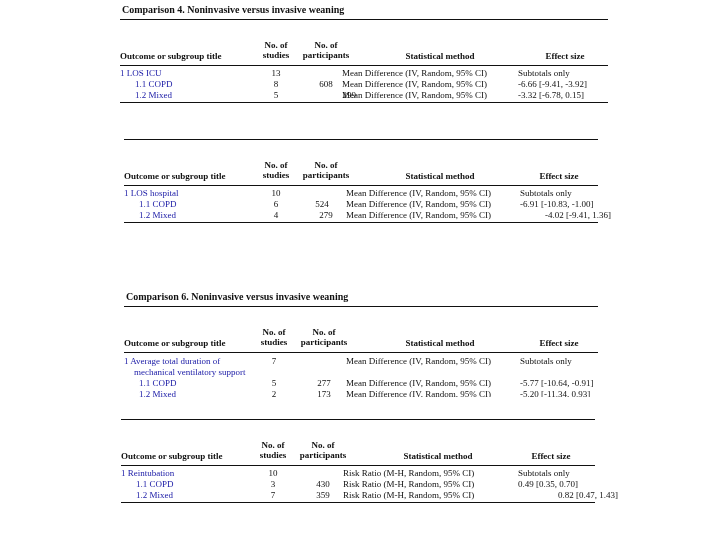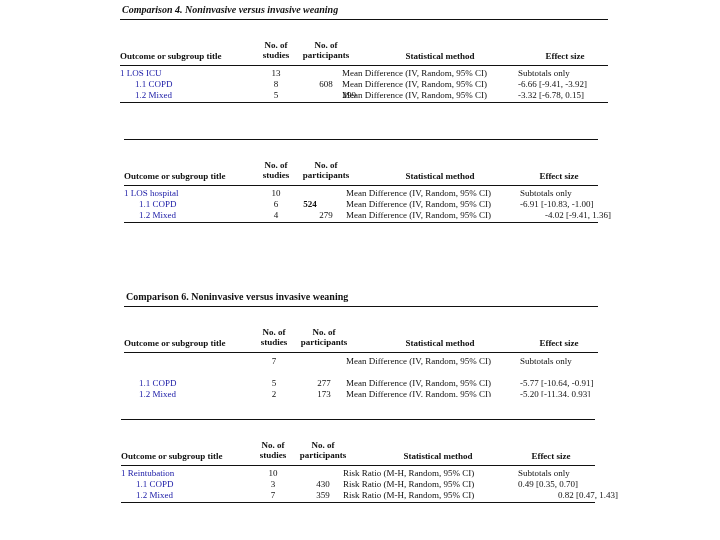--- a/index.html
+++ b/index.html
@@ -12,21 +12,21 @@
   .hdr div { position:absolute; }
   .row { position:relative; font-size:9px; line-height:11px; height:11px; }
   .row div { position:absolute; white-space:nowrap; }
   .link { color:#1a1aa6; }
   .c { text-align:center; }
 </style>
 </head>
 <body>
 
 <div class="cmp" style="left:120px; top:4px; width:488px;">
-  <div class="cmp-title" style="height:14px;font-style:italic;">Comparison 4.   Noninvasive versus invasive weaning</div>
+  <div class="cmp-title" style="height:14px;">Comparison 4.   Noninvasive versus invasive weaning</div>
   <div class="rule-thick" style="margin-top:1px;"></div>
   <div class="hdr" style="height:48px; margin-top:18px;">
     <div style="left:0; top:13px;">Outcome or subgroup title</div>
     <div class="c" style="left:136px; top:2px; width:40px;"><span>No. of</span><br><span>studies</span></div>
     <div class="c" style="left:176px; top:2px; width:60px;"><span>No. of</span><br><span>participants</span></div>
     <div class="c" style="left:220px; top:13px; width:200px;">Statistical method</div>
     <div class="c" style="left:400px; top:13px; width:90px;">Effect size</div>
   </div>
   <div class="rule-thick" style="margin-top:-21px;"></div>
   <div style="padding-top:2px;">
@@ -69,21 +69,21 @@
     <div class="row">
       <div class="link" style="left:0;">1 LOS hospital</div>
       <div class="c" style="left:132px;width:40px;">10</div>
       <div class="c" style="left:172px;width:60px;"></div>
       <div style="left:222px;">Mean Difference (IV, Random, 95% CI)</div>
       <div style="left:396px;">Subtotals only</div>
     </div>
     <div class="row">
       <div class="link" style="left:15px;">1.1 COPD</div>
       <div class="c" style="left:132px;width:40px;">6</div>
-      <div class="c" style="left:156px;width:60px;font-weight:bold;">524</div>
+      <div class="c" style="left:168px;width:60px;">524</div>
       <div style="left:222px;">Mean Difference (IV, Random, 95% CI)</div>
       <div style="left:396px;">-6.91 [-10.83, -1.00]</div>
     </div>
     <div class="row">
       <div class="link" style="left:15px;">1.2 Mixed</div>
       <div class="c" style="left:132px;width:40px;">4</div>
       <div class="c" style="left:172px;width:60px;">279</div>
       <div style="left:222px;">Mean Difference (IV, Random, 95% CI)</div>
       <div style="left:396px;margin-left:25px;">-4.02 [-9.41, 1.36]</div>
     </div>
@@ -97,20 +97,21 @@
   <div class="hdr" style="height:48px; margin-top:18px;">
     <div style="left:0; top:13px;">Outcome or subgroup title</div>
     <div class="c" style="left:130px; top:2px; width:40px;"><span>No. of</span><br><span>studies</span></div>
     <div class="c" style="left:170px; top:2px; width:60px;"><span>No. of</span><br><span>participants</span></div>
     <div class="c" style="left:216px; top:13px; width:200px;">Statistical method</div>
     <div class="c" style="left:390px; top:13px; width:90px;">Effect size</div>
   </div>
   <div class="rule-thick" style="margin-top:-21px;"></div>
   <div style="padding-top:3px;">
     <div class="row" style="height:22px;">
+      <div class="link" style="left:0; white-space:normal; width:130px;"><span>1 Average total duration of</span><br><span style="padding-left:10px;">mechanical ventilatory support</span></div>
       <div class="c" style="left:130px;width:40px;">7</div>
       <div class="c" style="left:170px;width:60px;"></div>
       <div style="left:222px;">Mean Difference (IV, Random, 95% CI)</div>
       <div style="left:396px;">Subtotals only</div>
     </div>
     <div class="row">
       <div class="link" style="left:15px;">1.1 COPD</div>
       <div class="c" style="left:130px;width:40px;">5</div>
       <div class="c" style="left:170px;width:60px;">277</div>
       <div style="left:222px;">Mean Difference (IV, Random, 95% CI)</div>

